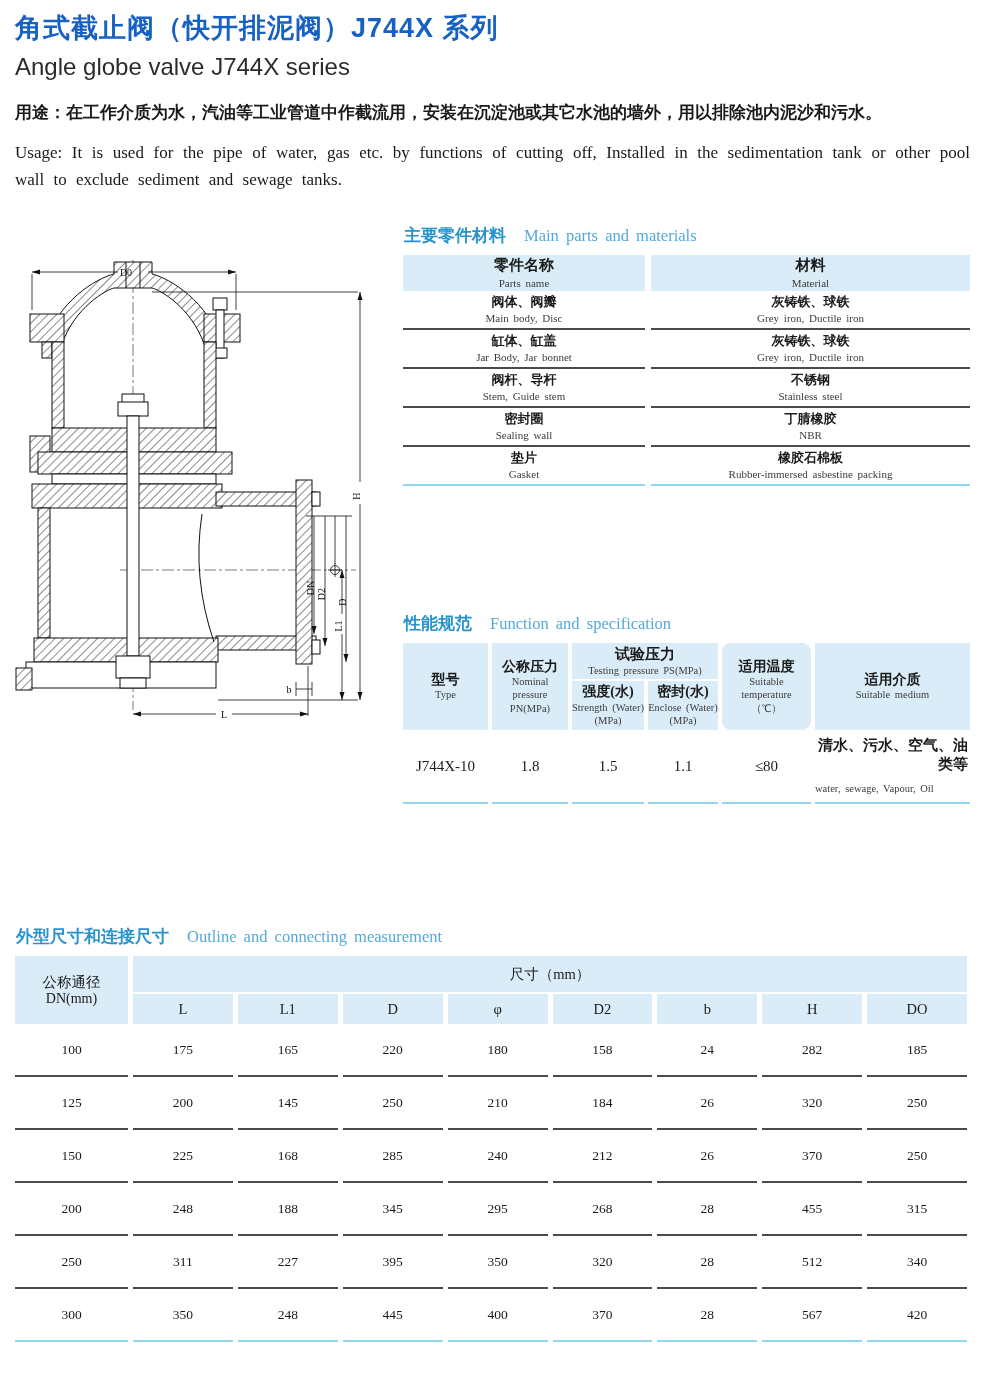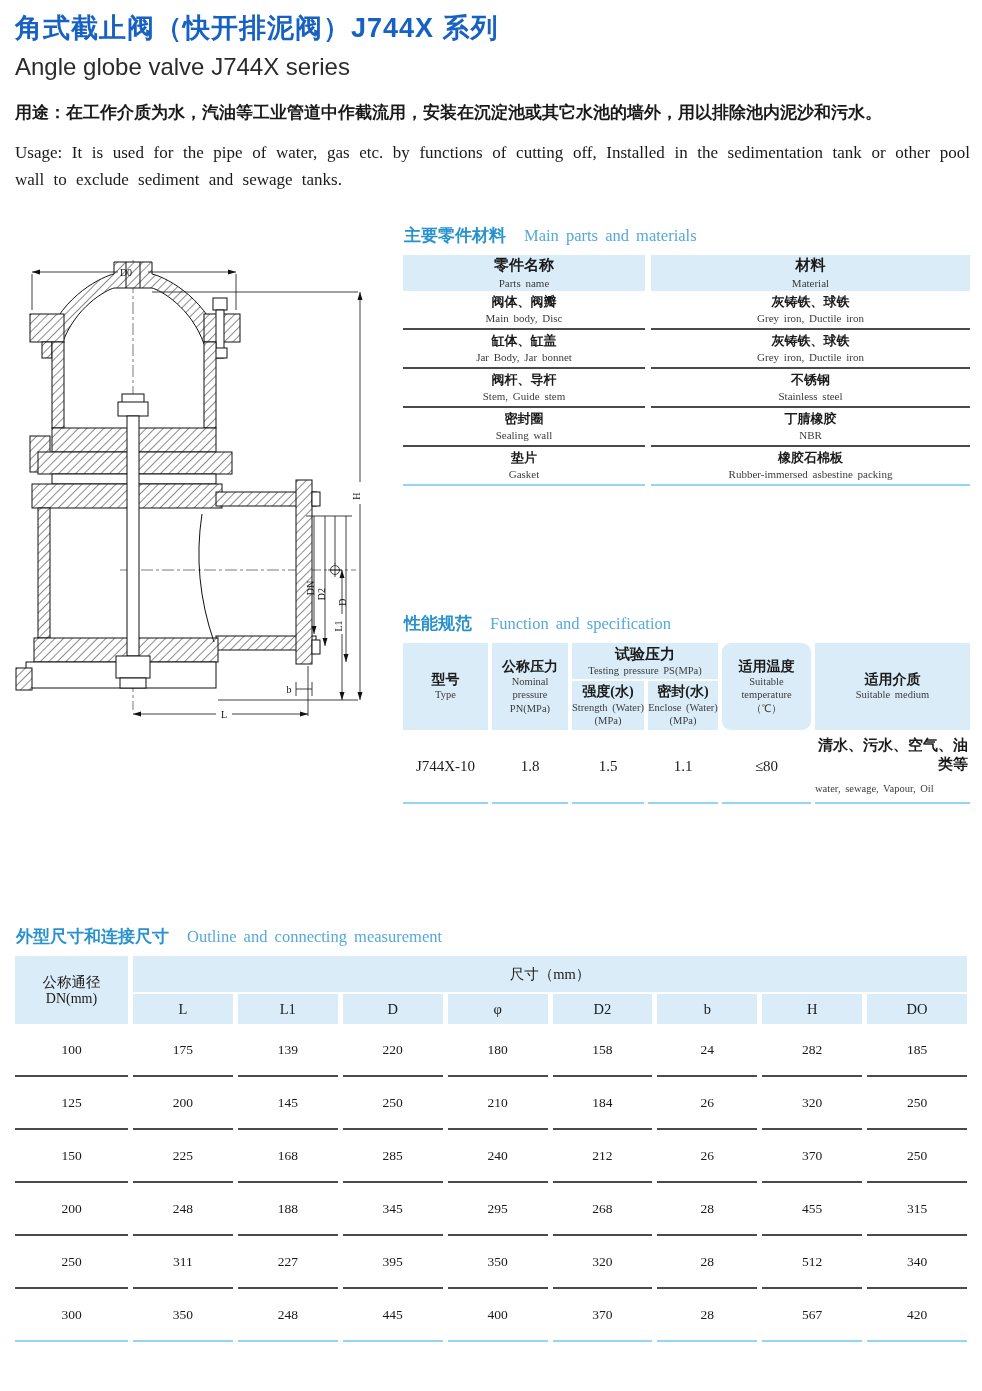--- a/index.html
+++ b/index.html
@@ -318,21 +318,21 @@
       <div>φ</div>
       <div>D2</div>
       <div>b</div>
       <div>H</div>
       <div>DO</div>
     </div>
 
     <div class="o-row">
       <div>100</div>
       <div>175</div>
-      <div>139</div>
+      <div>165</div>
       <div>220</div>
       <div>180</div>
       <div>158</div>
       <div>24</div>
       <div>282</div>
       <div>185</div>
     </div>
     <div class="o-row">
       <div>125</div>
       <div>200</div>

